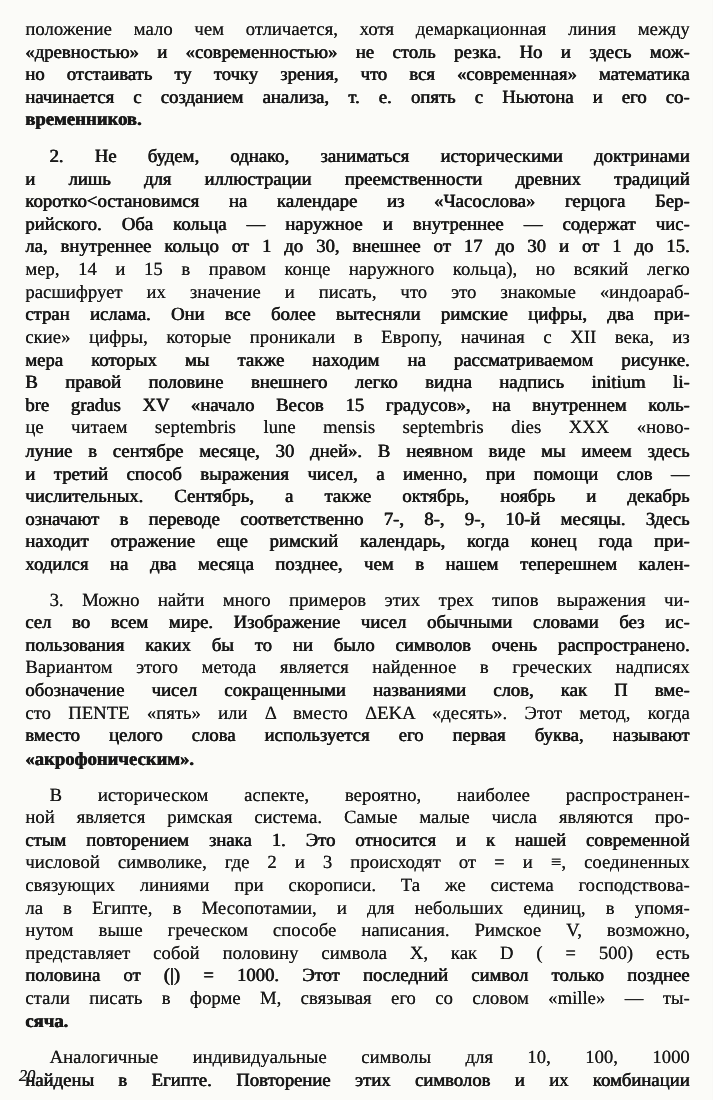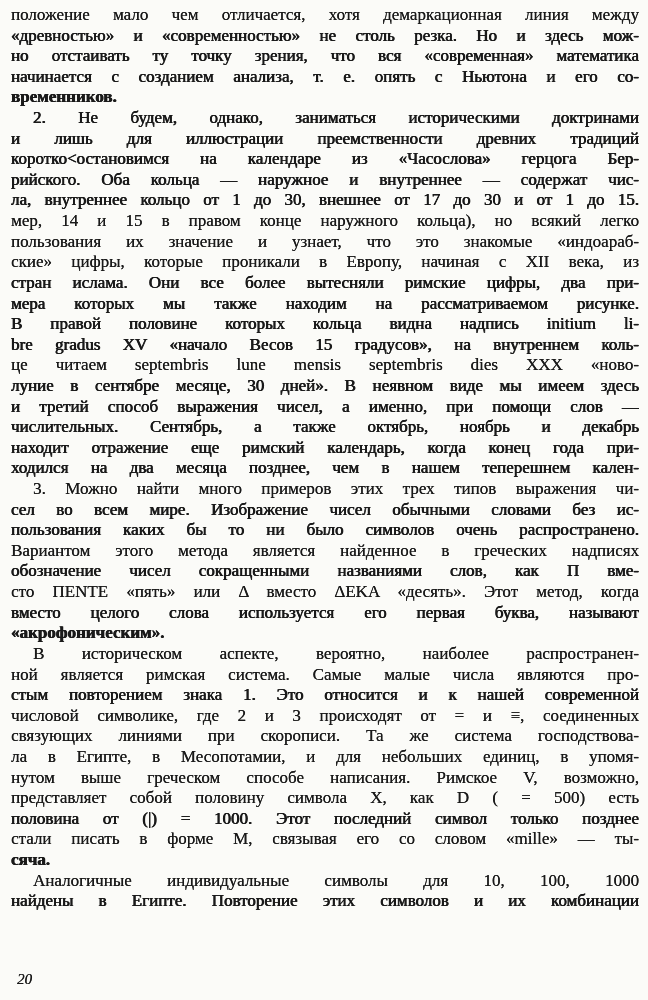--- a/index.html
+++ b/index.html
@@ -12,21 +12,21 @@
     position:relative;
     width:648px;height:1000px;
     background:#fbfbf8;
     color:#1a1a1a;
     overflow:hidden;
   }
   .text-block{
     position:absolute;
     left:11px;top:5px;width:628px;
   }
-  .para{margin:0;padding:0;}
+  .para{margin:12px;padding:0;}
   .line{
     height:20.62px;
     line-height:20.62px;
     font-size:17px;
     text-align:justify;
     text-align-last:justify;
     overflow:hidden;
     white-space:normal;
   }
   .line.last{text-align-last:left;font-weight:bold;}
@@ -54,30 +54,31 @@
         <div class="line b">начинается с созданием анализа, т. е. опять с Ньютона и его со-</div>
         <div class="line last b">временников.</div>
       </div>
       <div class="para">
         <div class="line b indent">2. Не будем, однако, заниматься историческими доктринами</div>
         <div class="line b">и лишь для иллюстрации преемственности древних традиций</div>
         <div class="line b">коротко&lt;остановимся на календаре из «Часослова» герцога Бер-</div>
         <div class="line b">рийского. Оба кольца — наружное и внутреннее — содержат чис-</div>
         <div class="line b">ла, внутреннее кольцо от 1 до 30, внешнее от 17 до 30 и от 1 до 15.</div>
         <div class="line">мер, 14 и 15 в правом конце наружного кольца), но всякий легко</div>
-        <div class="line">пользования их значение и узнает, что это знакомые «индоараб-</div>
+        <div class="line">расшифрует их значение и писать, что это знакомые «индоараб-</div>
+        <div class="line b">стран ислама. Они все более вытесняли римские цифры, два при-</div>
         <div class="line">ские» цифры, которые проникали в Европу, начиная с XII века, из</div>
-        <div class="line b">стран ислама. Они все более вытесняли римские цифры, два при-</div>
         <div class="line b">мера которых мы также находим на рассматриваемом рисунке.</div>
-        <div class="line b">В правой половине которых кольца видна надпись initium li-</div>
+        <div class="line b">В правой половине внешнего легко видна надпись initium li-</div>
         <div class="line b">bre gradus XV «начало Весов 15 градусов», на внутреннем коль-</div>
         <div class="line">це читаем septembris lune mensis septembris dies XXX «ново-</div>
         <div class="line b">луние в сентябре месяце, 30 дней». В неявном виде мы имеем здесь</div>
         <div class="line b">и третий способ выражения чисел, а именно, при помощи слов —</div>
         <div class="line b">числительных. Сентябрь, а также октябрь, ноябрь и декабрь</div>
+        <div class="line b">означают в переводе соответственно 7-, 8-, 9-, 10-й месяцы. Здесь</div>
         <div class="line b">находит отражение еще римский календарь, когда конец года при-</div>
         <div class="line b">ходился на два месяца позднее, чем в нашем теперешнем кален-</div>
       </div>
       <div class="para">
         <div class="line indent">3. Можно найти много примеров этих трех типов выражения чи-</div>
         <div class="line b">сел во всем мире. Изображение чисел обычными словами без ис-</div>
         <div class="line b">пользования каких бы то ни было символов очень распространено.</div>
         <div class="line">Вариантом этого метода является найденное в греческих надписях</div>
         <div class="line b">обозначение чисел сокращенными названиями слов, как Π вме-</div>
         <div class="line">сто ΠΕΝΤΕ «пять» или Δ вместо ΔΕΚΑ «десять». Этот метод, когда</div>

